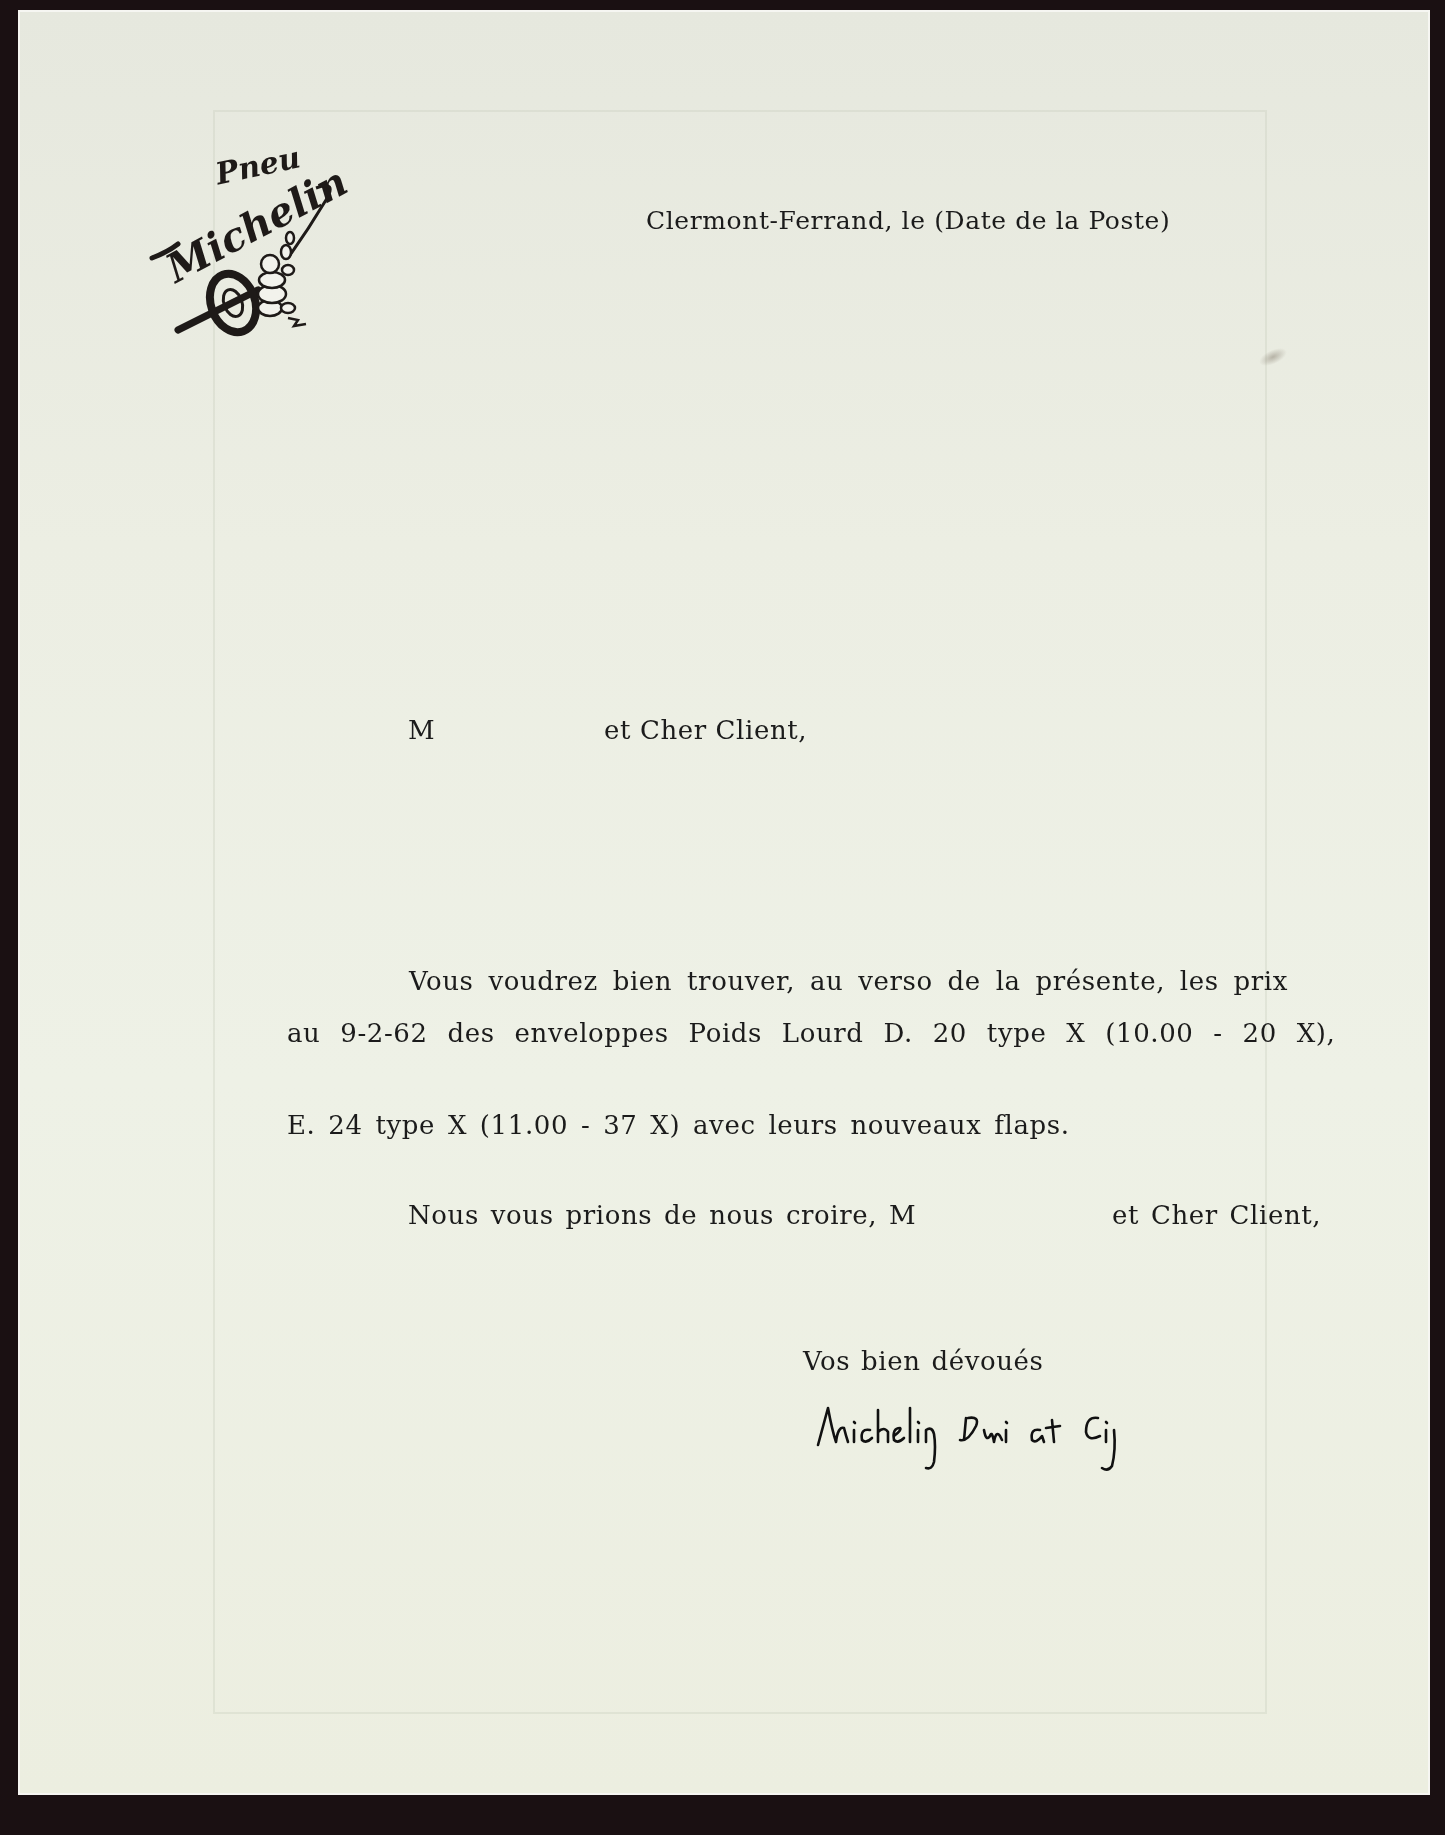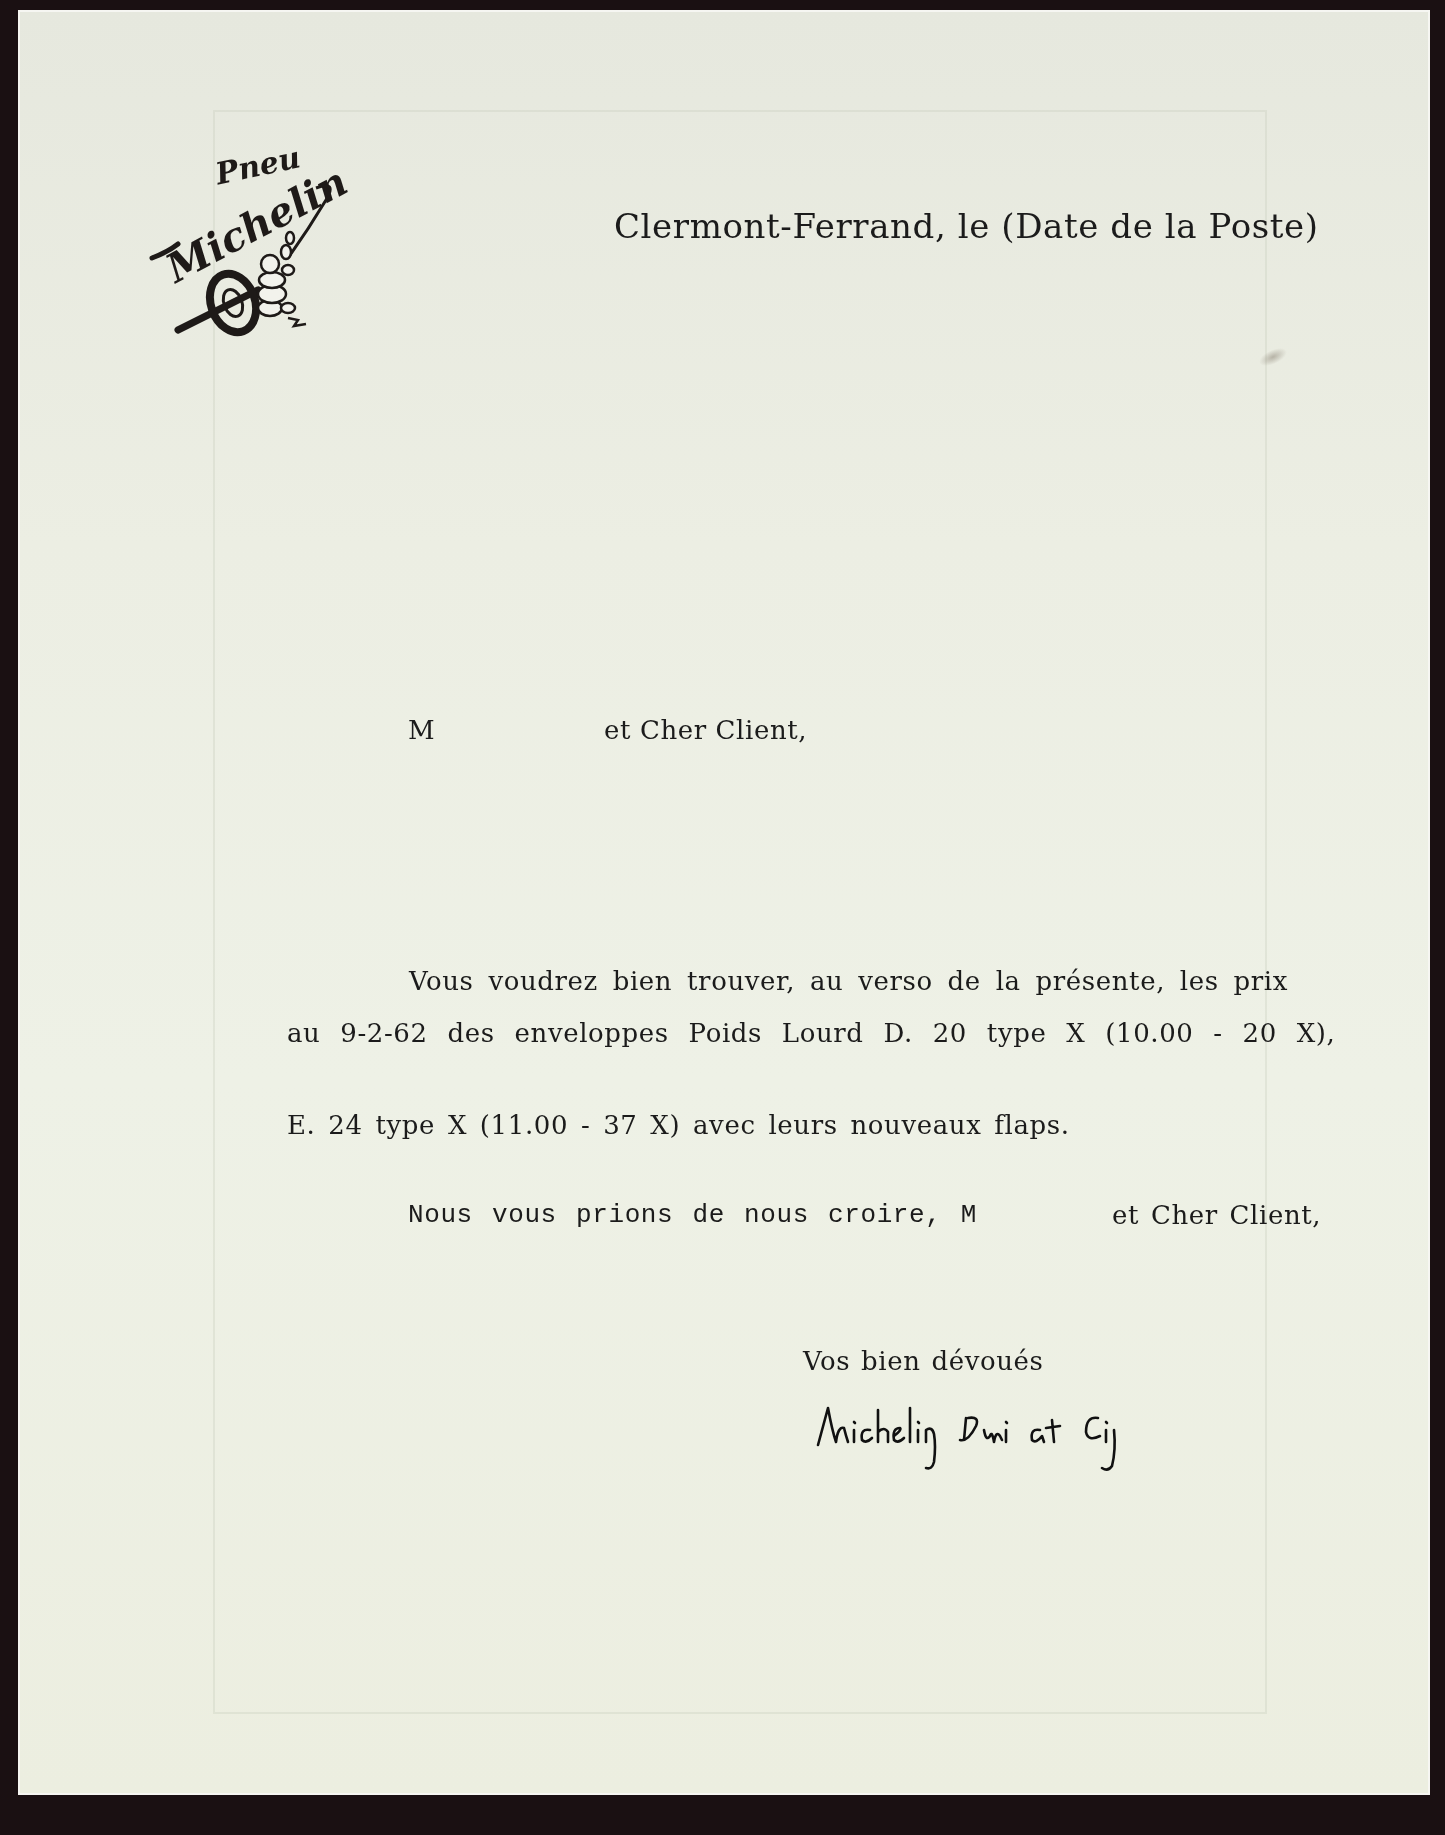--- a/index.html
+++ b/index.html
@@ -22,29 +22,29 @@
       left: 120px; top: 130px;
       width: 220px; height: 200px;
     }
     .text {
       position: absolute;
       color: #1b1b1b;
       font-size: 26px;
       letter-spacing: 0.6px;
       white-space: nowrap;
     }
-    .header-date { left: 596px; top: 196px; font-size: 34px; }
+    .header-date { left: 628px; top: 196px; font-size: 25px; }
     .salutation-m { left: 390px; top: 705px; }
     .salutation-rest { left: 586px; top: 705px; }
     .body-line { left: 269px; word-spacing: 4px; }
     .l1 { left: 391px; top: 956px; word-spacing: 6px; }
     .l2 { top: 1008px; word-spacing: 11px; }
     .l3 { top: 1040px; word-spacing: 6px; }
     .l4 { top: 1100px; word-spacing: 4px; }
-    .closing-a { left: 390px; top: 1190px; word-spacing: 3px; font-family: Liberation Mono, monospace; }
+    .closing-a { left: 390px; top: 1190px; word-spacing: 3px; }
     .closing-b { left: 1094px; top: 1190px; word-spacing: 3px; }
     .vos { left: 785px; top: 1336px; word-spacing: 2px; }
     .signature {
       position: absolute;
       left: 790px; top: 1380px;
       width: 320px; height: 90px;
     }
     .smudge {
       position: absolute;
       left: 1240px; top: 340px;

